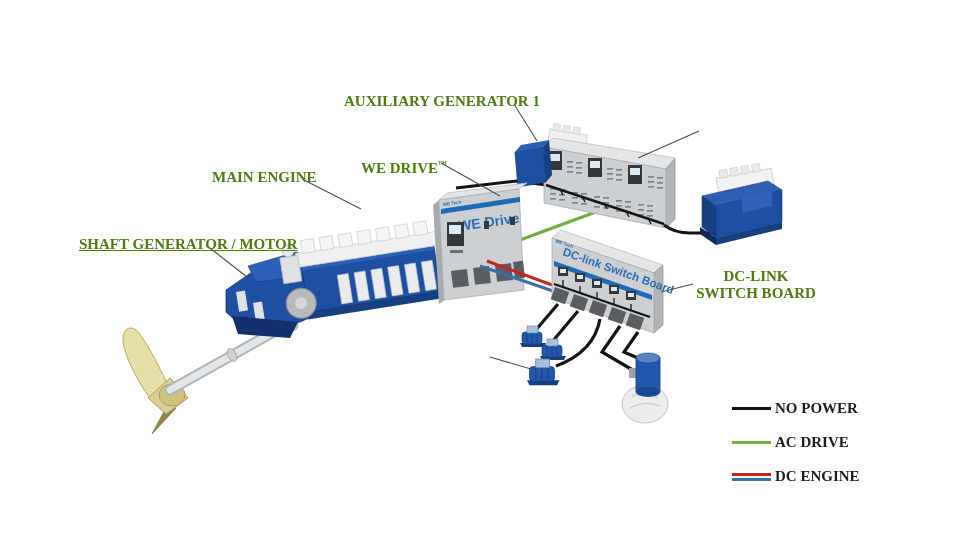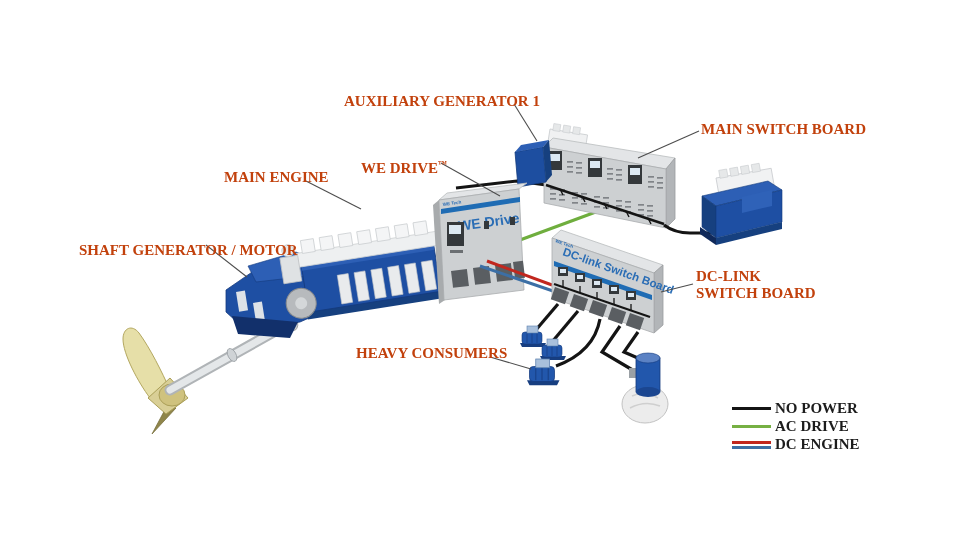--- a/index.html
+++ b/index.html
@@ -3,26 +3,26 @@
 <meta charset="utf-8">
 <style>
   html,body{margin:0;padding:0;background:#ffffff;}
   #stage{
     position:relative;width:961px;height:543px;background:#ffffff;overflow:hidden;
     font-family:"Liberation Serif", serif;
   }
   #scene{position:absolute;left:0;top:0;}
   .lbl{
     position:absolute;font-weight:bold;font-size:15px;line-height:1.1;
-    color:#c2410c;white-space:nowrap;letter-spacing:0;
+    color:#4d7c0f;white-space:nowrap;letter-spacing:0;text-align:center;
   }
   .lbl.wrap{white-space:normal;width:120px;}
   .tm{font-size:9px;vertical-align:super;font-weight:bold;}
   #legend{
-    position:absolute;left:732px;top:401px;display:flex;flex-direction:column;gap:3px;
+    position:absolute;left:732px;top:401px;display:flex;flex-direction:column;gap:19px;
   }
   .legend-row{display:flex;align-items:center;gap:4px;height:15px;}
   .swatch{width:39px;display:flex;flex-direction:column;gap:2px;}
   .swatch .bar{height:3px;width:100%;}
   .bar.no{background:#141414;}
   .bar.ac{background:#76b043;}
   .bar.dcr{background:#c1271e;}
   .bar.dcb{background:#3c6fa5;}
   .legend-row .txt{font-weight:bold;font-size:15px;color:#1c1c1c;}
   .panel-title{font-family:"Liberation Sans", sans-serif;font-weight:bold;}
@@ -264,26 +264,24 @@
     <line x1="699" y1="131" x2="638" y2="158"></line>
     <line x1="441" y1="163" x2="500" y2="196"></line>
     <line x1="304" y1="180" x2="361" y2="209"></line>
     <line x1="206" y1="245" x2="247" y2="277"></line>
     <line x1="693" y1="284" x2="661" y2="292"></line>
     <line x1="490" y1="357" x2="531" y2="369"></line>
   </g>
 </svg>
 
   <div class="lbl" style="left:344px;top:93px;">AUXILIARY GENERATOR 1</div>
-  <div class="lbl" style="left:701px;top:121px;">MAIN SWITCH BOARD</div>
   <div class="lbl" style="left:361px;top:160px;"><span>WE DRIVE</span><span class="tm">™</span></div>
-  <div class="lbl" style="left:212px;top:169px;margin-left:12px;">MAIN ENGINE</div>
-  <div class="lbl" style="left:79px;top:242px;">SHAFT GENERATOR / MOTOR</div>
+  <div class="lbl" style="left:212px;top:169px;">MAIN ENGINE</div>
+  <div class="lbl" style="left:79px;top:236px;text-decoration:underline;">SHAFT GENERATOR / MOTOR</div>
   <div class="lbl wrap" style="left:696px;top:268px;">DC-LINK SWITCH BOARD</div>
-  <div class="lbl" style="left:356px;top:345px;">HEAVY CONSUMERS</div>
 
   <div id="legend">
     <div class="legend-row">
       <span class="swatch">
           <span class="bar no"></span>
         </span>
       <span class="txt">NO POWER</span>
     </div>
     <div class="legend-row">
       <span class="swatch">

